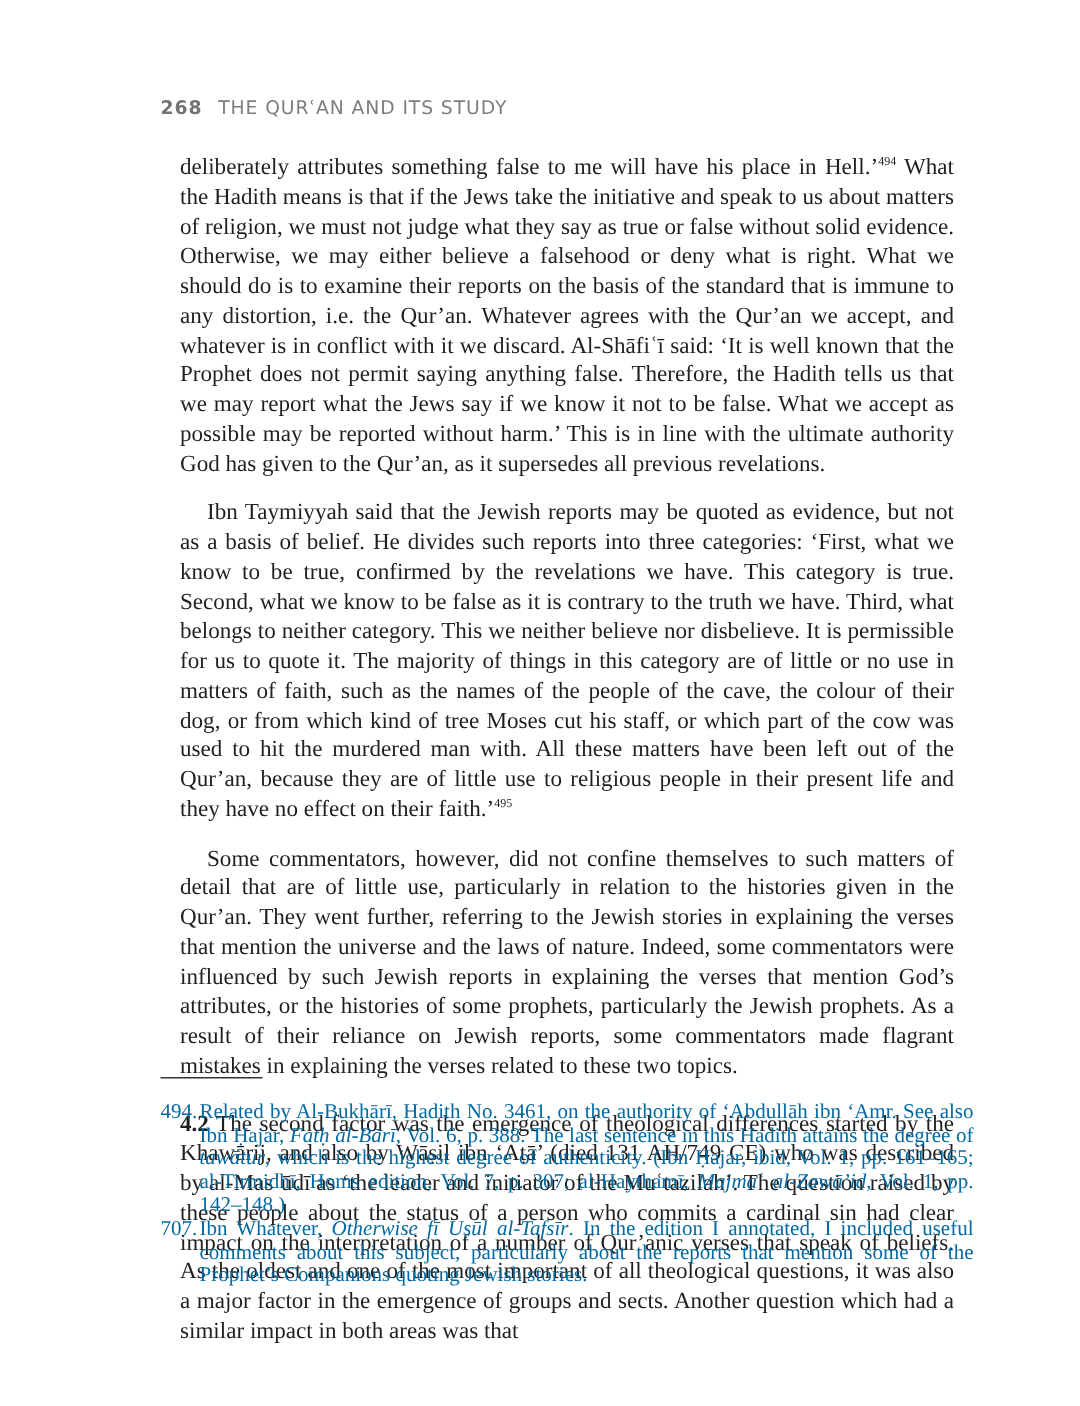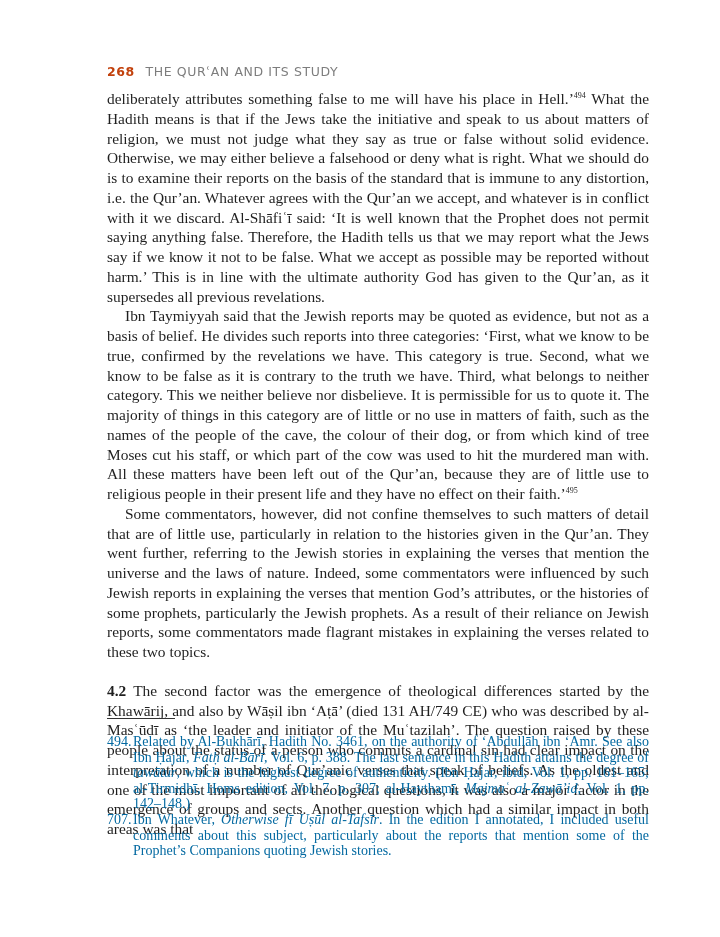--- a/index.html
+++ b/index.html
@@ -3,27 +3,27 @@
   <meta charset="utf-8">
   <style>
     html, body { margin: 0; padding: 0; background: #ffffff; }
     body { width: 720px; height: 937px; position: relative; overflow: hidden; }
     .page { position: absolute; left: 107px; top: 0; width: 542px; color: #1f1f1f; }
     .running-head {
       position: absolute; top: 64px; left: 0;
       font-family: "DejaVu Sans", sans-serif; font-size: 12.5px; letter-spacing: 0.6px;
       color: #7d7d7d; white-space: nowrap;
     }
-    .running-head .folio { color: #c2410c; font-weight: bold; margin-right: 6px; }
+    .running-head .folio { color: #737373; font-weight: bold; margin-right: 6px; }
     .body-text {
       position: absolute; top: 89px; left: 0; width: 542px;
       font-family: "Liberation Serif", serif; font-size: 15.4px; line-height: 19.75px;
       text-align: justify; hyphens: none;
     }
-    .body-text p { margin: 0; }
+    .body-text p { margin: 13px; }
     .body-text p.indent { text-indent: 18px; }
     .body-text p.section { margin-top: 19px; }
     .body-text .secnum { font-weight: bold; }
     sup { font-size: 8px; line-height: 0; vertical-align: 6px; }
     .rule { position: absolute; top: 718px; left: 0; width: 68px; height: 0; border-top: 1px solid #333; }
     .footnotes {
       position: absolute; top: 734px; left: 0; width: 542px;
       font-family: "Liberation Serif", serif; font-size: 14px; line-height: 15.6px;
       text-align: justify; color: #0369a1;
     }

